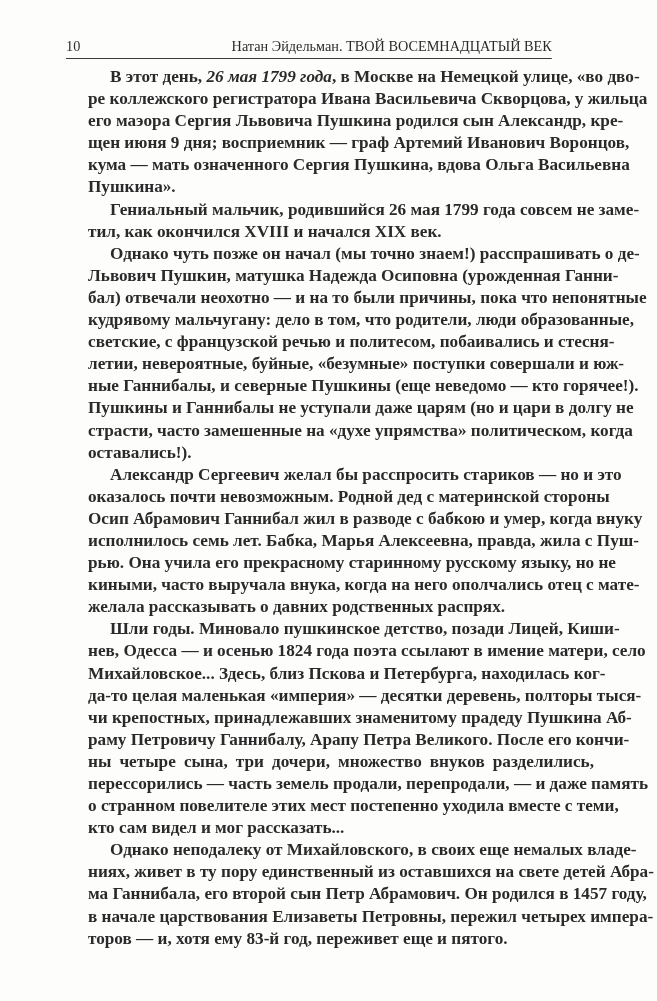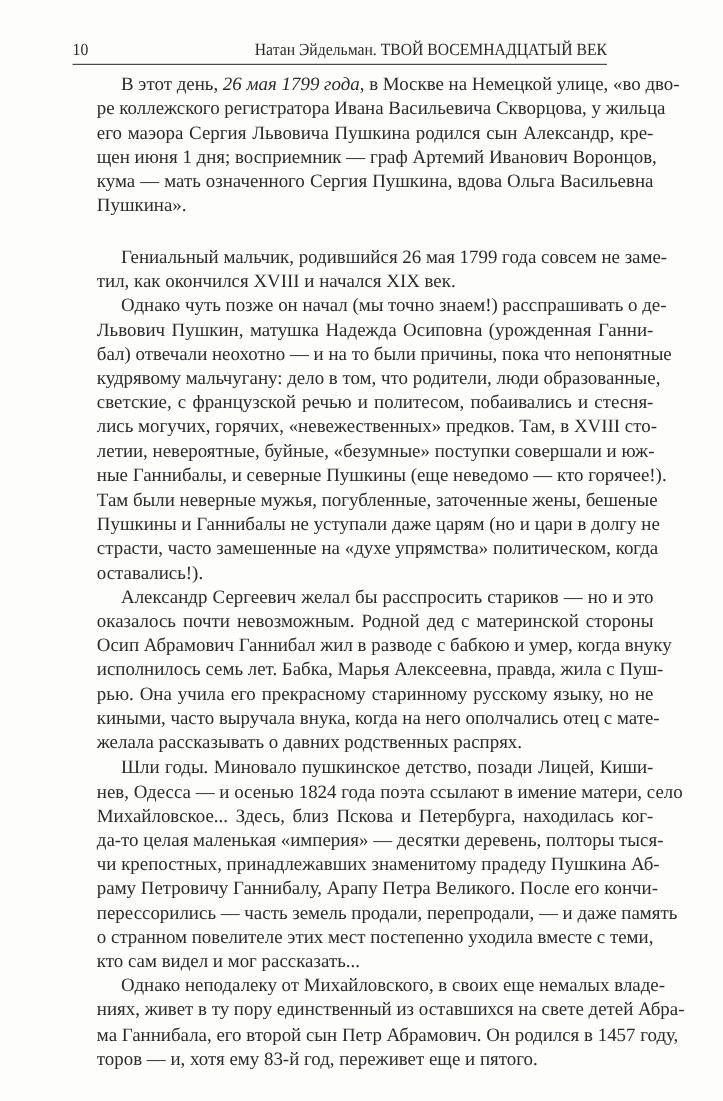--- a/index.html
+++ b/index.html
@@ -11,78 +11,78 @@
       position: absolute; left: 66px; top: 34px; width: 528px; height: 22px;
       border-bottom: 1px solid #3a3a3a; display: flex; justify-content: space-between; align-items: flex-end;
       font-size: 15.5px; line-height: 20px; padding-bottom: 2px; transform: scaleX(0.92); transform-origin: left;
     }
     .header .title { letter-spacing: 0px; }
     .body-text {
       position: absolute; left: 66px; top: 66px; width: 528px;
       font-size: 17.2px; line-height: 22.1px; text-align: justify;
     }
     .para { margin: 0; text-indent: 22px; }
-    .para .line { display: block; white-space: nowrap; text-align-last: justify; text-align: justify; }
+    .para .line { display: block; white-space: nowrap; text-align-last: justify; text-align: justify; font-weight: bold; }
     .para .line.last { text-align-last: left; }
     i { font-style: italic; }
   </style>
 </head>
 <body>
 
 <div class="header">
   <span class="page-num">10</span>
   <span class="title">Натан Эйдельман. ТВОЙ ВОСЕМНАДЦАТЫЙ ВЕК</span>
 </div>
 
 <div class="body-text" id="body-text">
     <div class="para">
       <span class="line" style="padding-left: 22px;">В этот день, <i>26 мая 1799 года</i>, в Москве на Немецкой улице, «во дво-</span>
       <span class="line">ре коллежского регистратора Ивана Васильевича Скворцова, у жильца</span>
       <span class="line">его маэора Сергия Львовича Пушкина родился сын Александр, кре-</span>
-      <span class="line">щен июня 1 дня; восприемник — граф Артемий Иванович Воронцов,</span>
+      <span class="line">щен июня 9 дня; восприемник — граф Артемий Иванович Воронцов,</span>
       <span class="line">кума — мать означенного Сергия Пушкина, вдова Ольга Васильевна</span>
       <span class="line last">Пушкина».</span>
     </div>
     <div class="para">
-      <span class="line" style="padding-left: 22px; margin-top: 24px;">Гениальный мальчик, родившийся 26 мая 1799 года совсем не заме-</span>
+      <span class="line" style="padding-left: 22px;">Гениальный мальчик, родившийся 26 мая 1799 года совсем не заме-</span>
       <span class="line last">тил, как окончился XVIII и начался XIX век.</span>
     </div>
     <div class="para">
       <span class="line" style="padding-left: 22px;">Однако чуть позже он начал (мы точно знаем!) расспрашивать о де-</span>
       <span class="line">Львович Пушкин, матушка Надежда Осиповна (урожденная Ганни-</span>
       <span class="line">бал) отвечали неохотно — и на то были причины, пока что непонятные</span>
       <span class="line">кудрявому мальчугану: дело в том, что родители, люди образованные,</span>
       <span class="line">светские, с французской речью и политесом, побаивались и стесня-</span>
-      <span class="line">лись могучих, горячих, «невежественных» предков. Там, в XVIII сто-</span>
       <span class="line">летии, невероятные, буйные, «безумные» поступки совершали и юж-</span>
       <span class="line">ные Ганнибалы, и северные Пушкины (еще неведомо — кто горячее!).</span>
-      <span class="line">Там были неверные мужья, погубленные, заточенные жены, бешеные</span>
       <span class="line">Пушкины и Ганнибалы не уступали даже царям (но и цари в долгу не</span>
       <span class="line">страсти, часто замешенные на «духе упрямства» политическом, когда</span>
       <span class="line last">оставались!).</span>
     </div>
     <div class="para">
       <span class="line" style="padding-left: 22px;">Александр Сергеевич желал бы расспросить стариков — но и это</span>
       <span class="line">оказалось почти невозможным. Родной дед с материнской стороны</span>
       <span class="line">Осип Абрамович Ганнибал жил в разводе с бабкою и умер, когда внуку</span>
       <span class="line">исполнилось семь лет. Бабка, Марья Алексеевна, правда, жила с Пуш-</span>
       <span class="line">рью. Она учила его прекрасному старинному русскому языку, но не</span>
       <span class="line">киными, часто выручала внука, когда на него ополчались отец с мате-</span>
       <span class="line last">желала рассказывать о давних родственных распрях.</span>
     </div>
     <div class="para">
       <span class="line" style="padding-left: 22px;">Шли годы. Миновало пушкинское детство, позади Лицей, Киши-</span>
       <span class="line">нев, Одесса — и осенью 1824 года поэта ссылают в имение матери, село</span>
       <span class="line">Михайловское... Здесь, близ Пскова и Петербурга, находилась ког-</span>
       <span class="line">да-то целая маленькая «империя» — десятки деревень, полторы тыся-</span>
       <span class="line">чи крепостных, принадлежавших знаменитому прадеду Пушкина Аб-</span>
       <span class="line">раму Петровичу Ганнибалу, Арапу Петра Великого. После его кончи-</span>
+      <span class="line">ны четыре сына, три дочери, множество внуков разделились,</span>
       <span class="line">перессорились — часть земель продали, перепродали, — и даже память</span>
       <span class="line">о странном повелителе этих мест постепенно уходила вместе с теми,</span>
       <span class="line last">кто сам видел и мог рассказать...</span>
     </div>
     <div class="para">
       <span class="line" style="padding-left: 22px;">Однако неподалеку от Михайловского, в своих еще немалых владе-</span>
       <span class="line">ниях, живет в ту пору единственный из оставшихся на свете детей Абра-</span>
       <span class="line">ма Ганнибала, его второй сын Петр Абрамович. Он родился в 1457 году,</span>
+      <span class="line">в начале царствования Елизаветы Петровны, пережил четырех импера-</span>
       <span class="line last">торов — и, хотя ему 83-й год, переживет еще и пятого.</span>
     </div>
   </div>
 
 </body></html>

